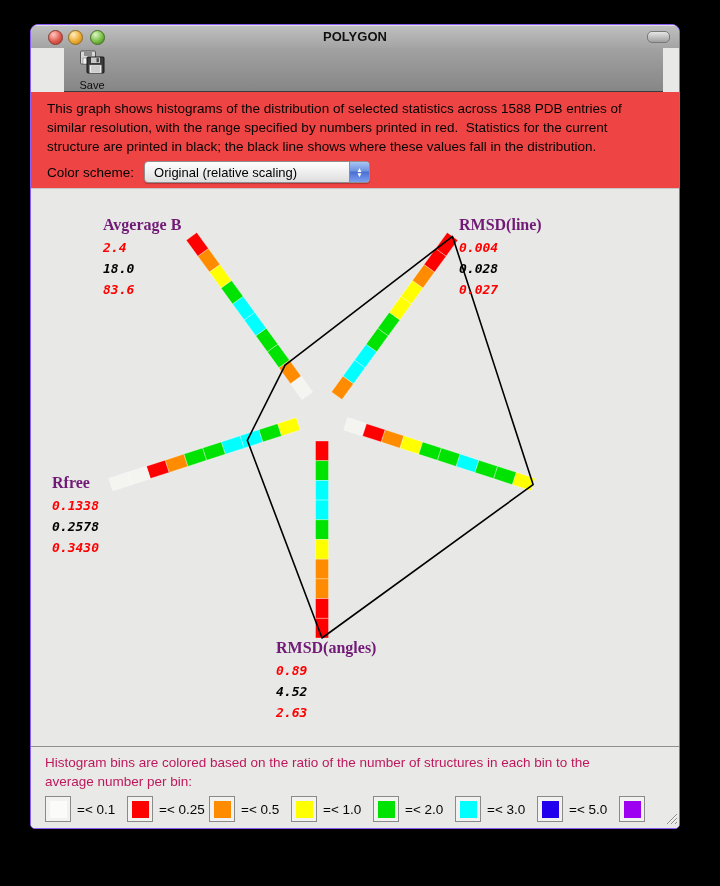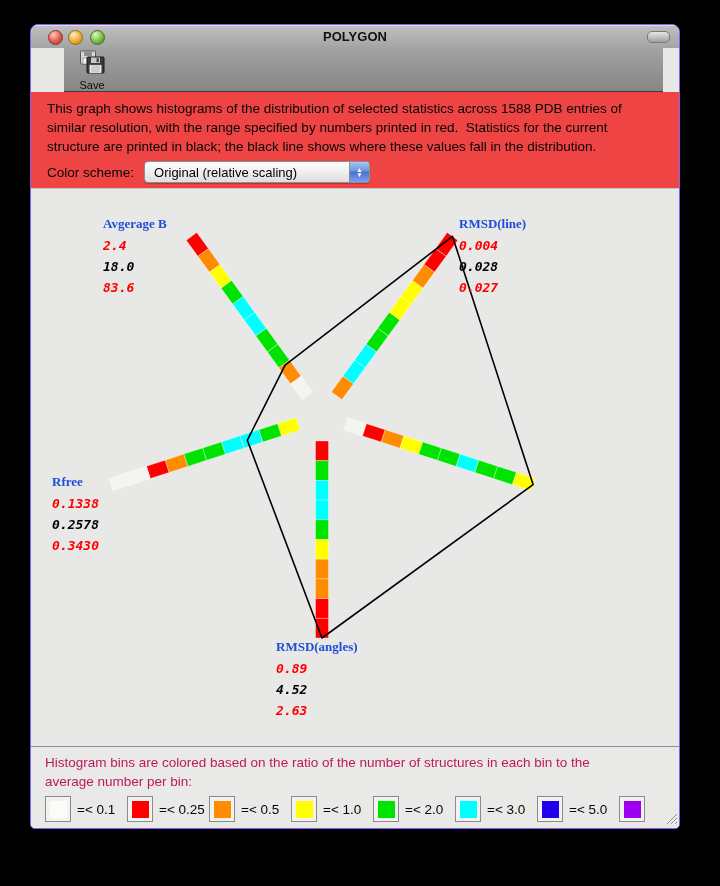--- a/index.html
+++ b/index.html
@@ -65,21 +65,21 @@
     width:19px;display:flex;flex-direction:column;align-items:center;justify-content:center;
     background:linear-gradient(#a8c4f4 0%,#6e93e0 45%,#4a6fd0 50%,#7d9ff0 100%);
     color:#fff;font-size:6.5px;line-height:5px;border-left:1px solid #8f8f8f;
   }
   
   .plot-area{
     position:absolute;left:0;top:164px;right:0;height:557px;background:#e8e8e7;
   }
   .plot-svg{position:absolute;left:0;top:0;}
   .axis-group{position:absolute;}
-  .axis-name{font-family:"Liberation Serif","DejaVu Serif",serif;font-weight:bold;font-size:13px;color:#1d4ed8;margin-bottom:3px;}
+  .axis-name{font-family:"Liberation Serif","DejaVu Serif",serif;font-weight:bold;font-size:16px;color:#701a75;margin-bottom:3px;}
   .axis-val{font-family:"DejaVu Sans Mono","Liberation Mono",monospace;font-weight:bold;font-size:13px;line-height:21px;font-style:italic;}
   .v-red{color:#f00;}
   .v-black{color:#000;}
   
   .legend-panel{
     position:absolute;left:0;top:721px;right:0;height:84px;
     background:#e9e9e7;border-top:1px solid #8f8f8f;box-sizing:border-box;
   }
   .legend-line{white-space:pre;font-size:13.5px;color:#be185d;line-height:19px;margin-left:14px;}
   .legend-line:first-child{margin-top:6px;}

